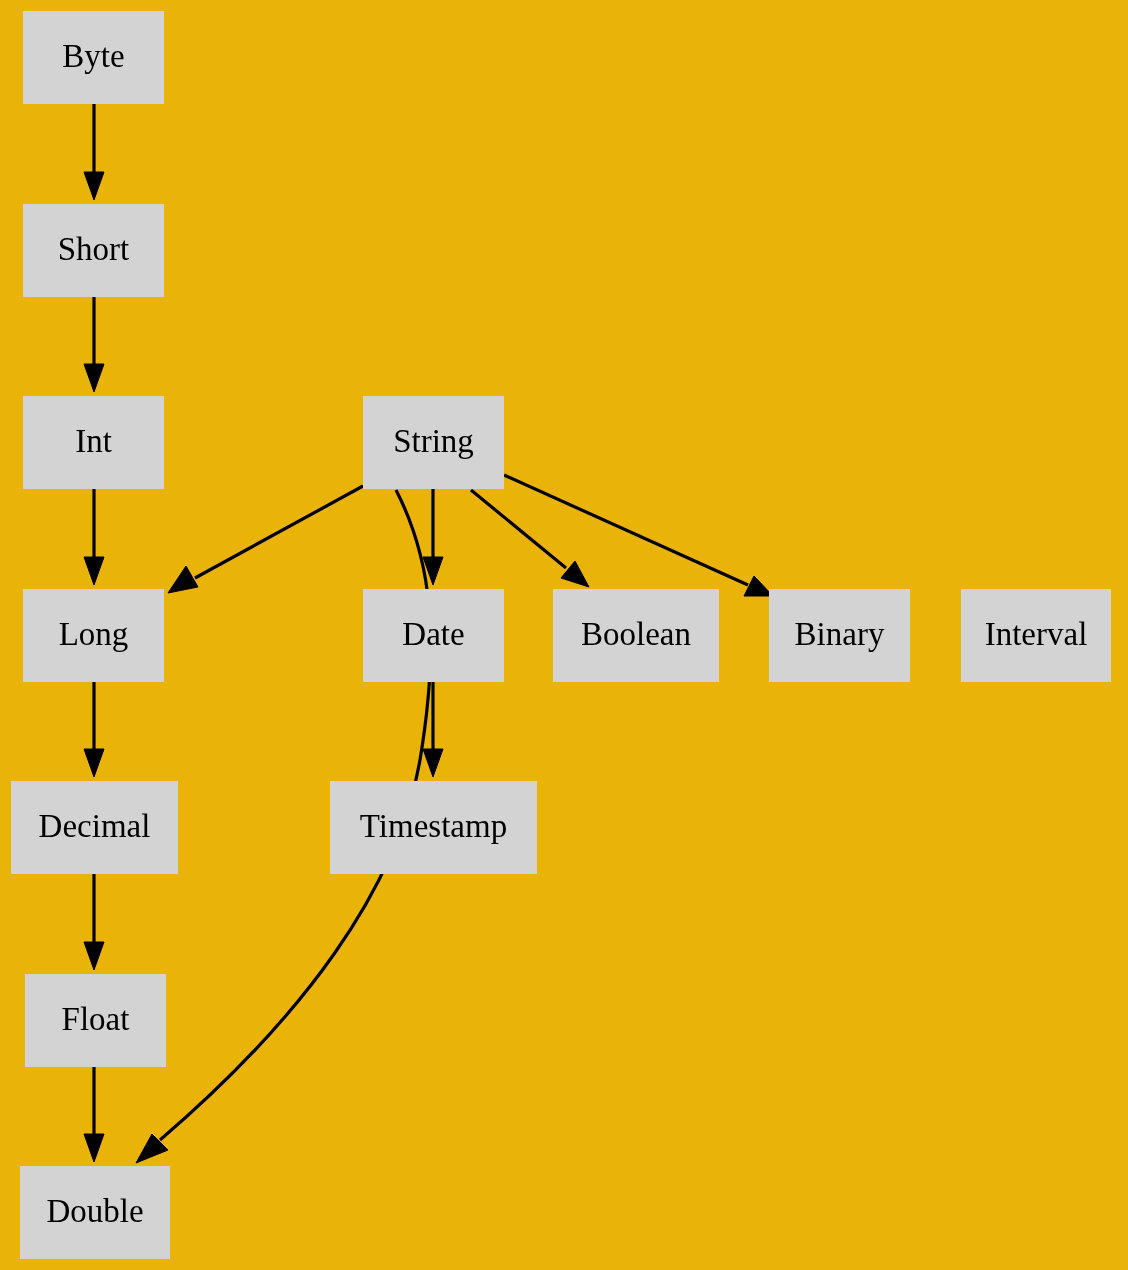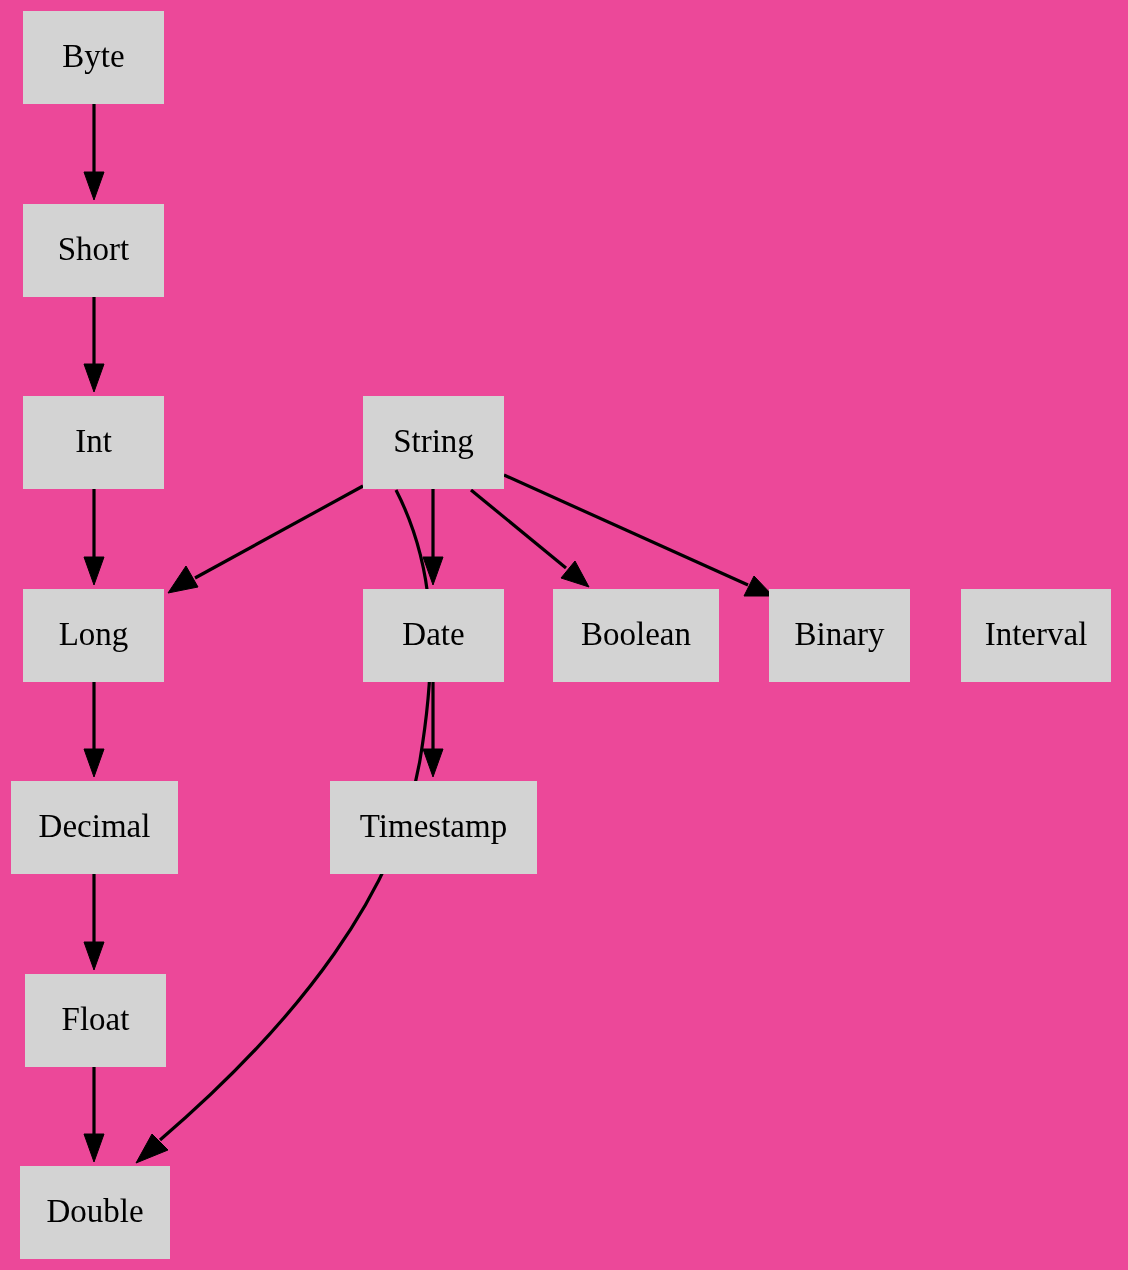--- a/index.html
+++ b/index.html
@@ -7,21 +7,21 @@
     padding: 0;
     background: #ffffff;
   }
   body {
     font-family: "Liberation Serif", "DejaVu Serif", serif;
   }
   #diagram-root {
     position: relative;
     width: 1128px;
     height: 1270px;
-    background: #ec4899;
+    background: #eab308;
     overflow: hidden;
   }
   svg#graph {
     display: block;
     width: 1128px;
     height: 1270px;
   }
   .node-box {
     fill: #d3d3d3;
     stroke: none;

